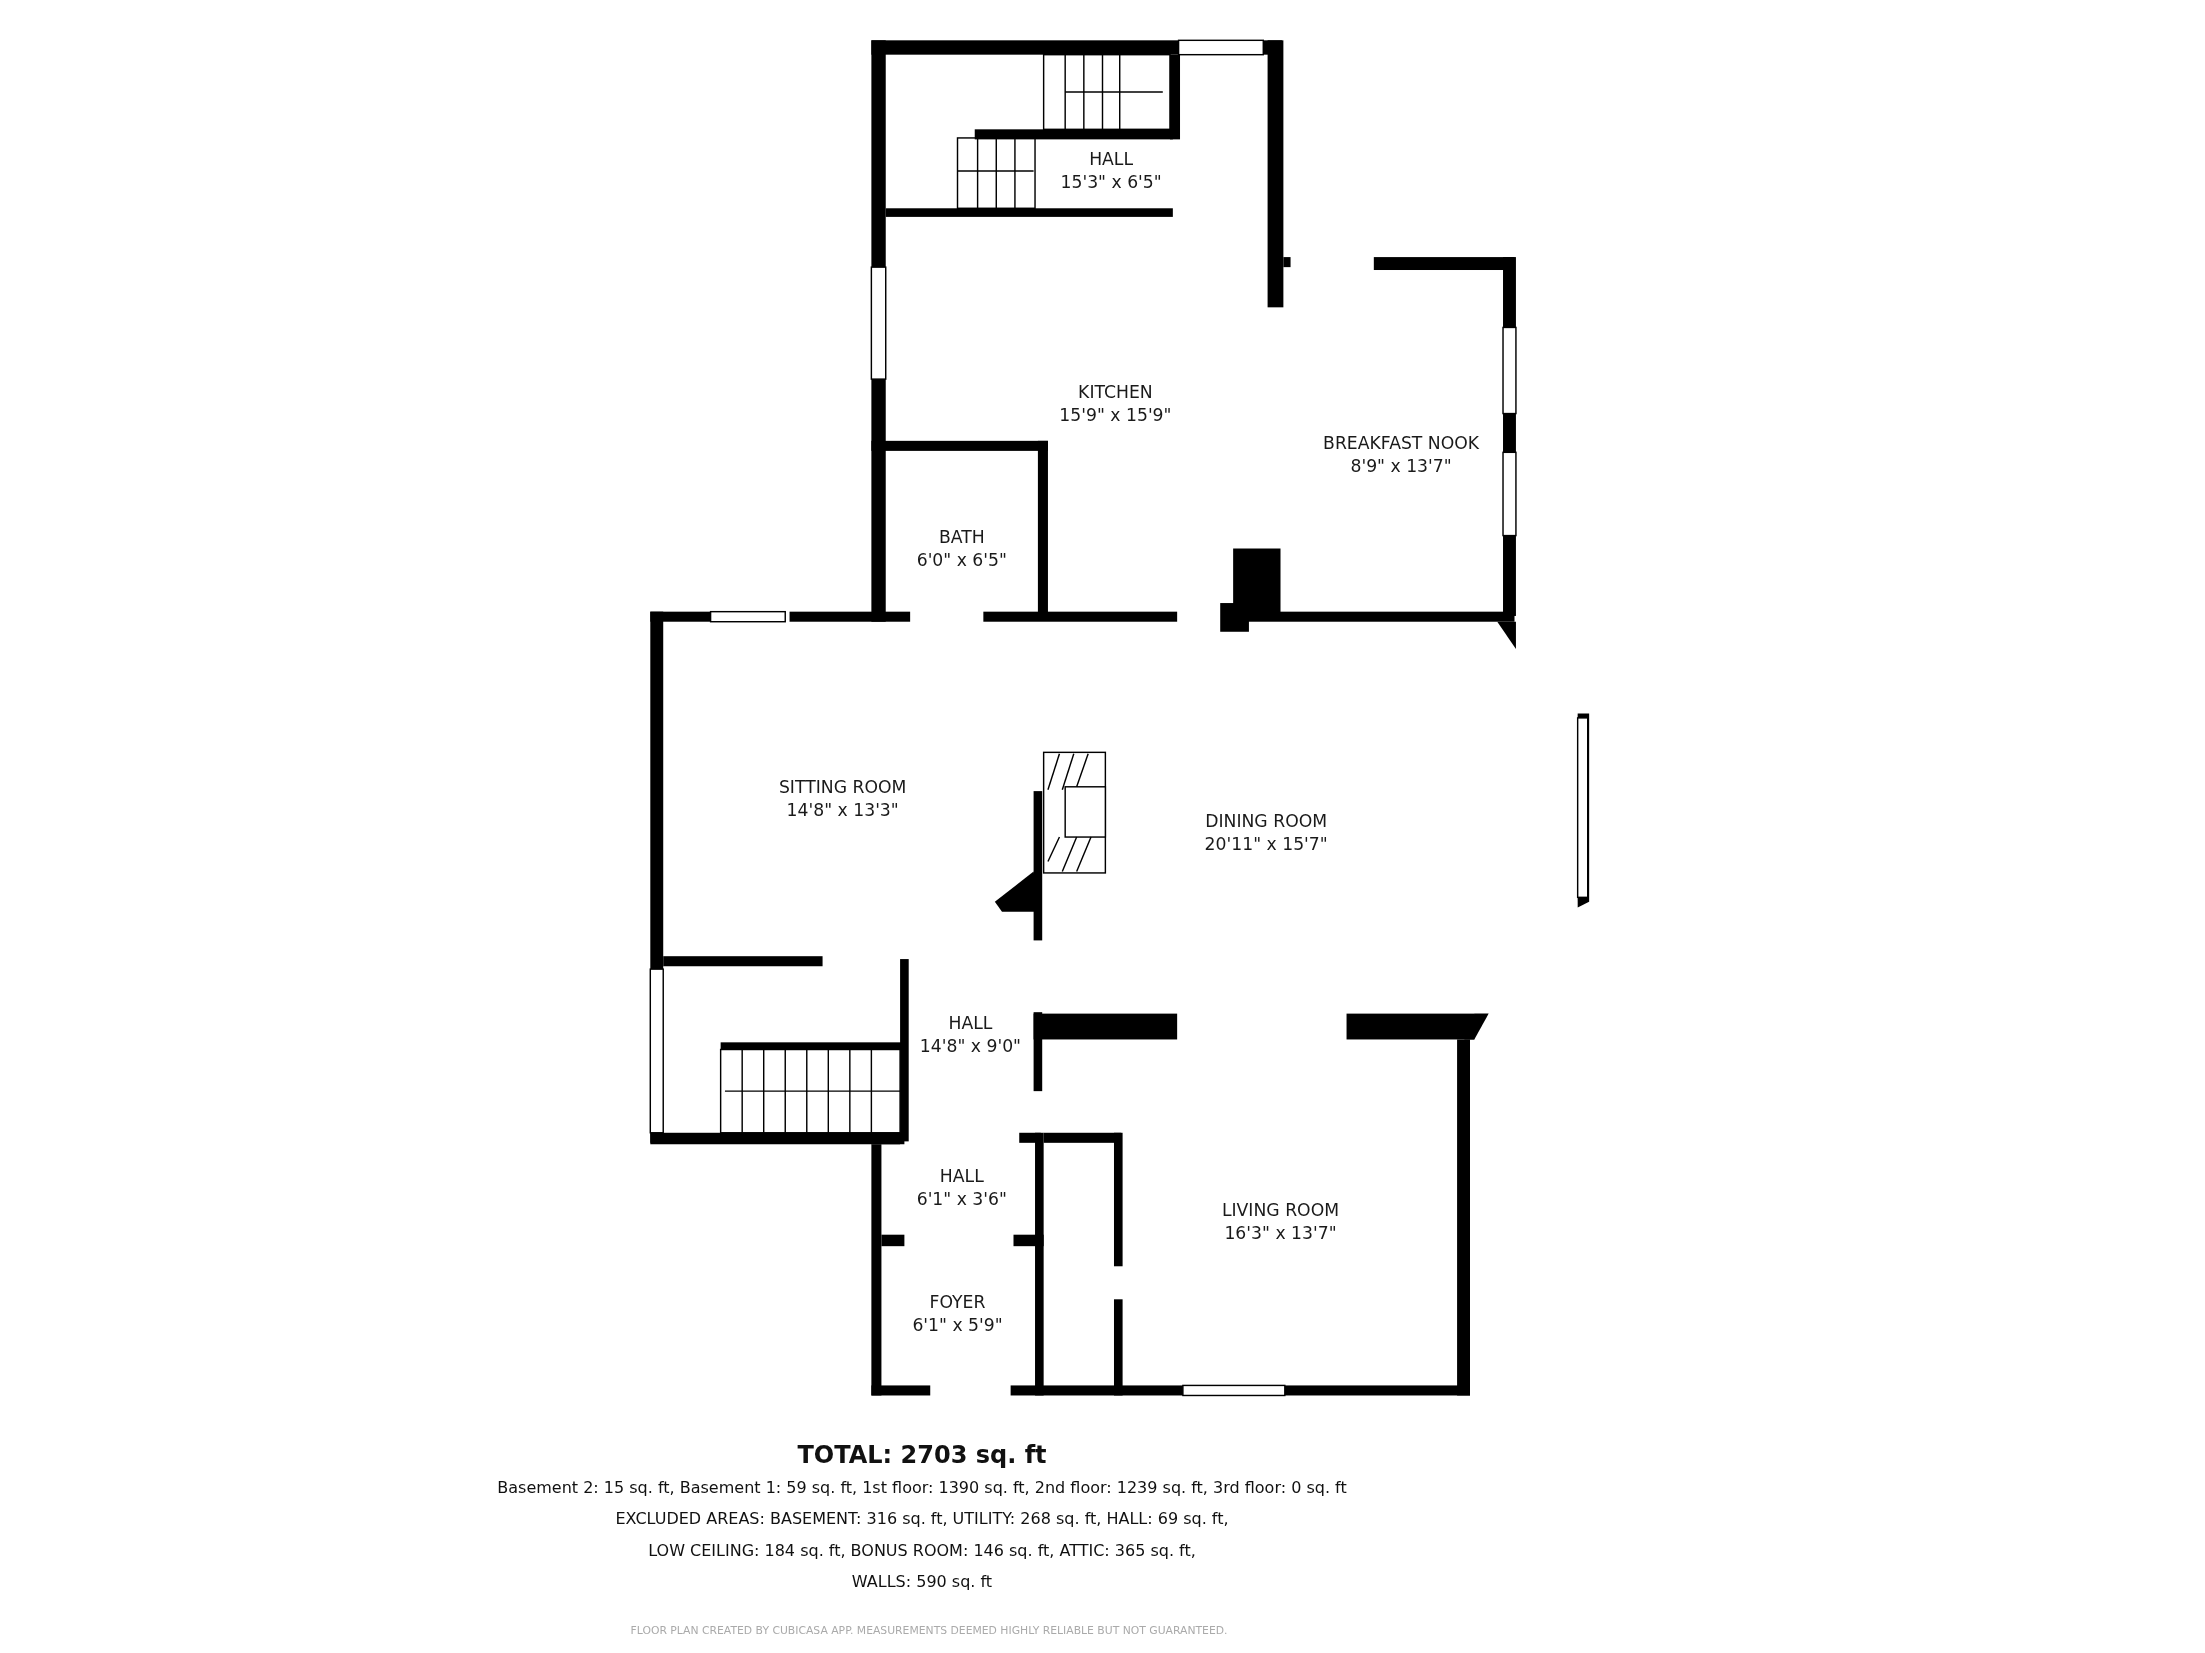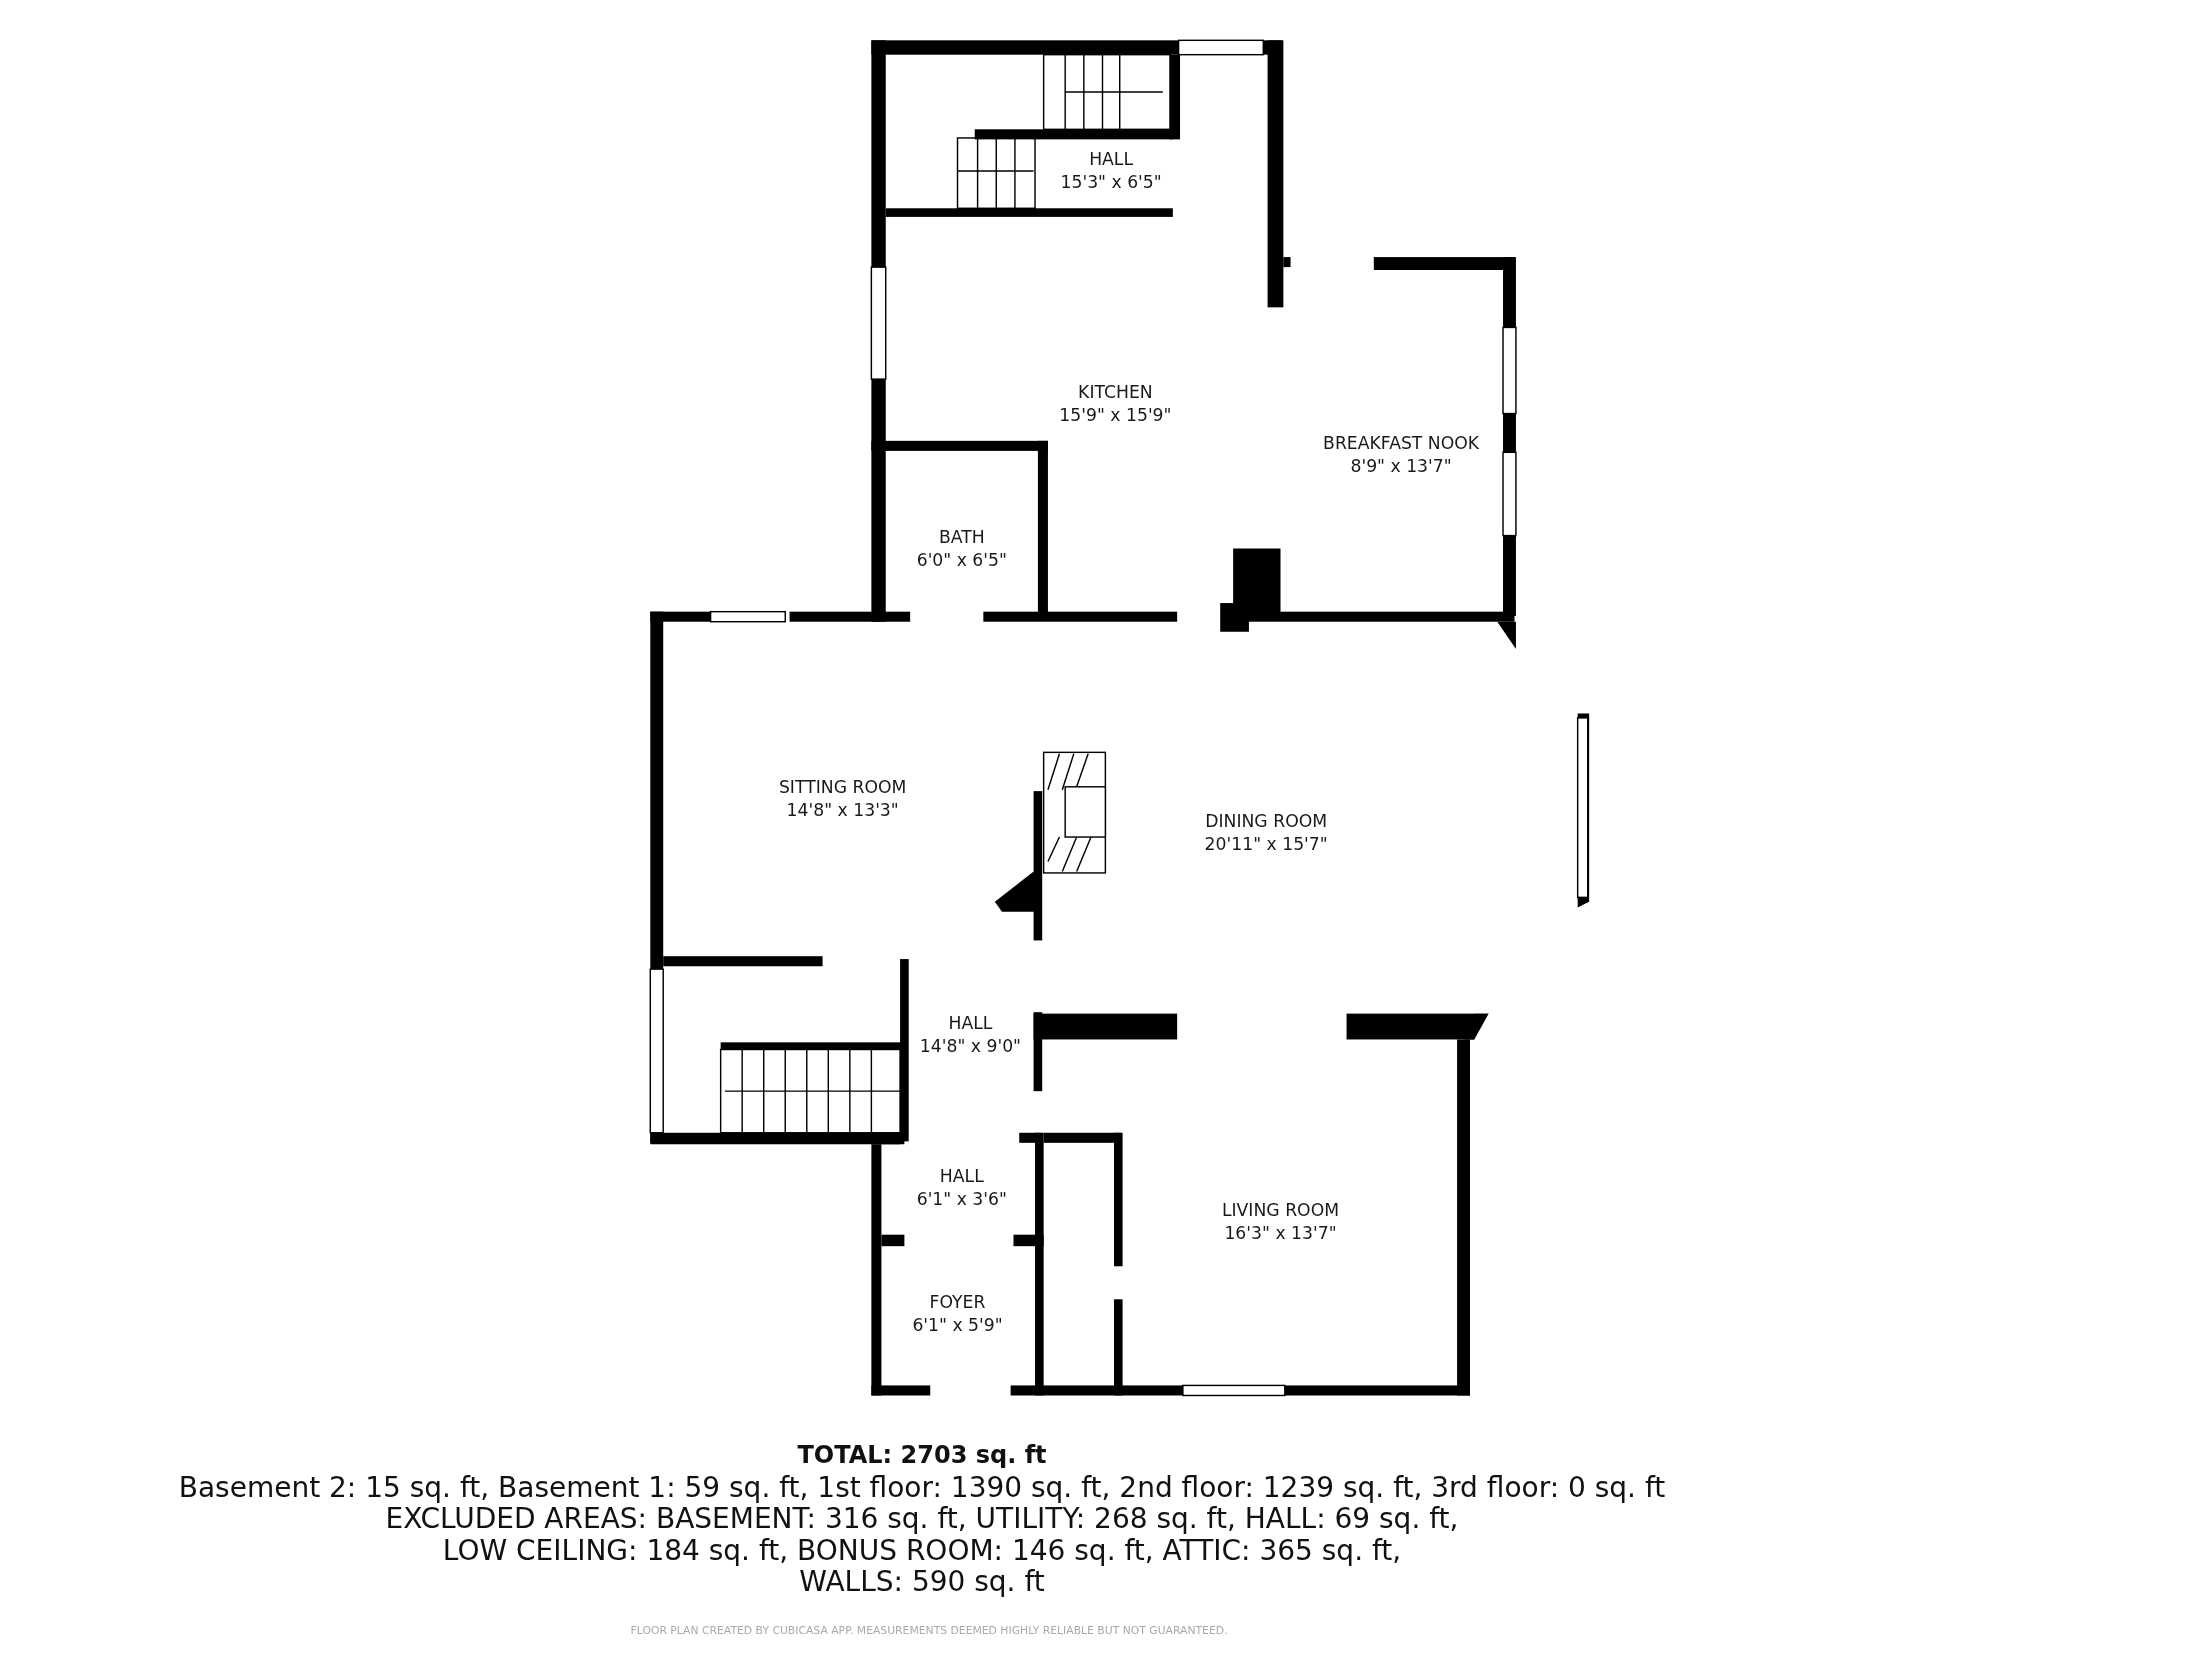--- a/index.html
+++ b/index.html
@@ -1,21 +1,21 @@
 <!DOCTYPE html>
 <html style="font-size:11.5px"><head>
 <meta charset="utf-8">
 <style>
   html,body{margin:0;padding:0;background:#ffffff;}
   body{width:2205px;height:1654px;position:relative;overflow:hidden;font-family:"DejaVu Sans",sans-serif;}
   svg.plan{position:absolute;left:0;top:0;}
   .room-label{font-family:"DejaVu Sans",sans-serif;font-size:24px;fill:#1a1a1a;text-anchor:middle;}
   .summary{position:absolute;left:0;width:1844px;text-align:center;color:#111;font-family:"DejaVu Sans",sans-serif;}
   .total{top:1441px;font-size:24px;font-weight:bold;}
-  .line{font-size:28px;line-height:32px;}
+  .line{font-size:16px;line-height:32px;}
   .l1{top:1472px;} .l2{top:1503px;} .l3{top:1535px;} .l4{top:1566px;}
   .footer{top:1624px;font-size:10.8px;color:#aaaaaa;padding-left:7px;}
 </style>
 </head>
 <body>
 
 <svg class="plan" width="2205" height="1654" viewBox="0 0 3072 2304">
   <g fill="#000">
 
     <rect x="1214" y="56" width="20" height="810"></rect>

